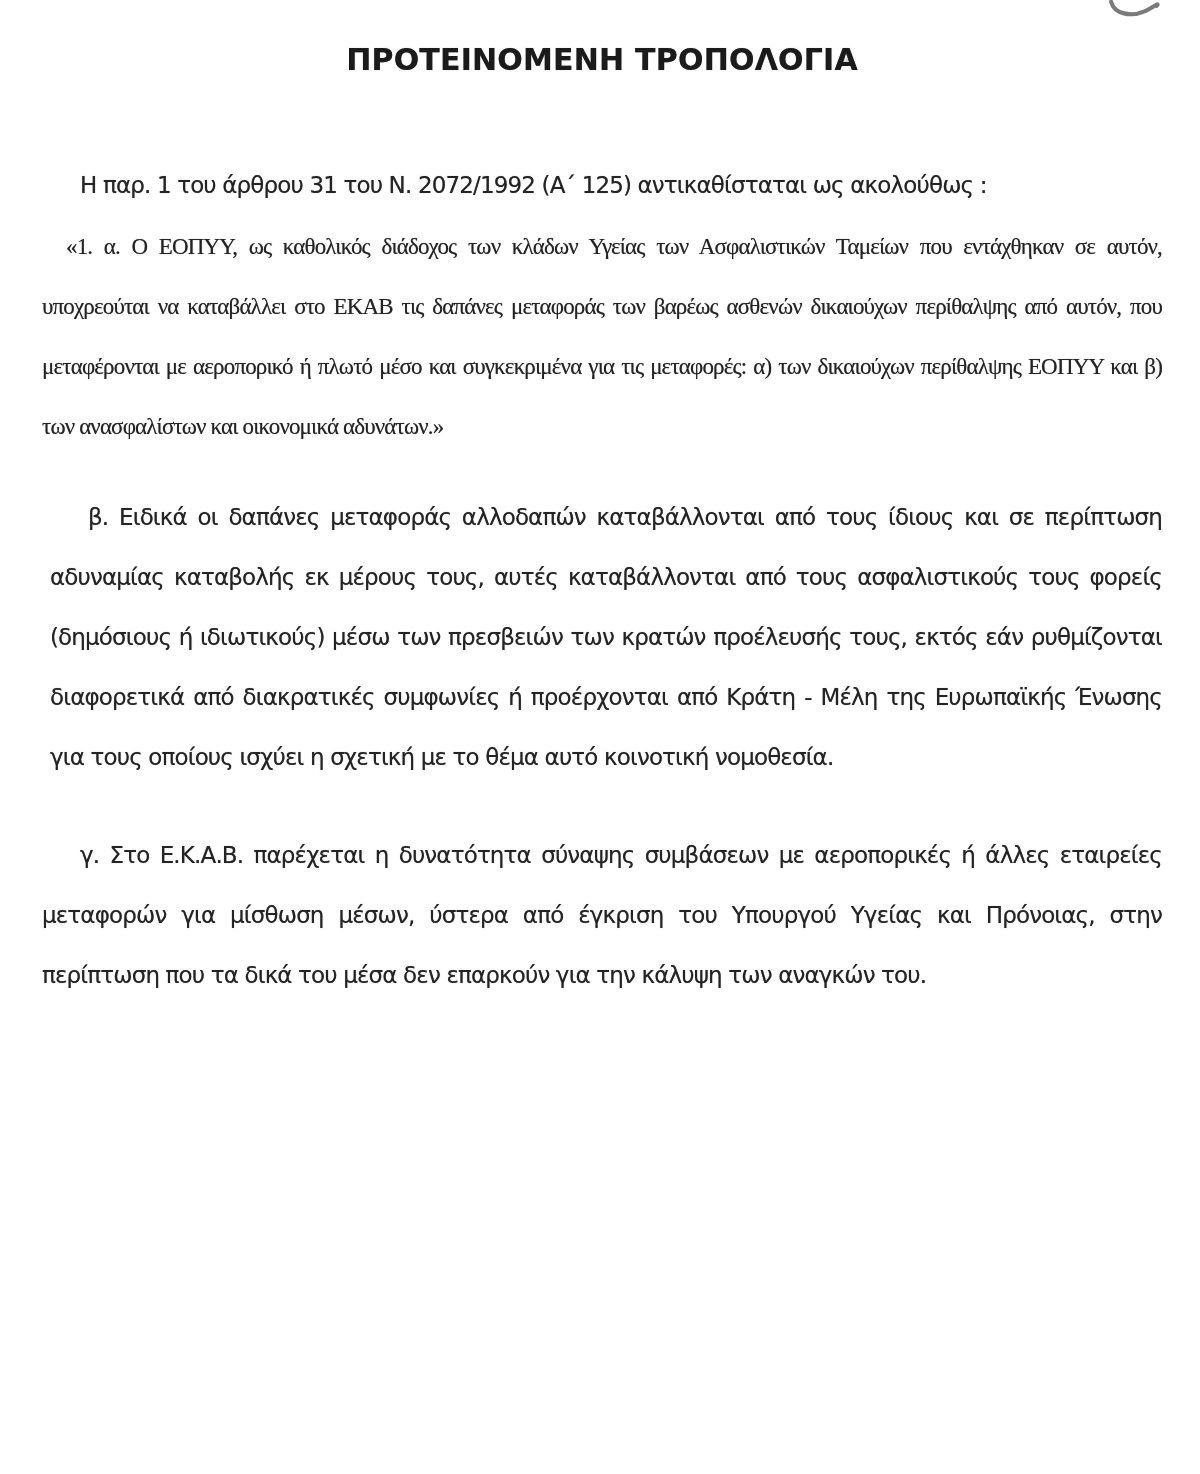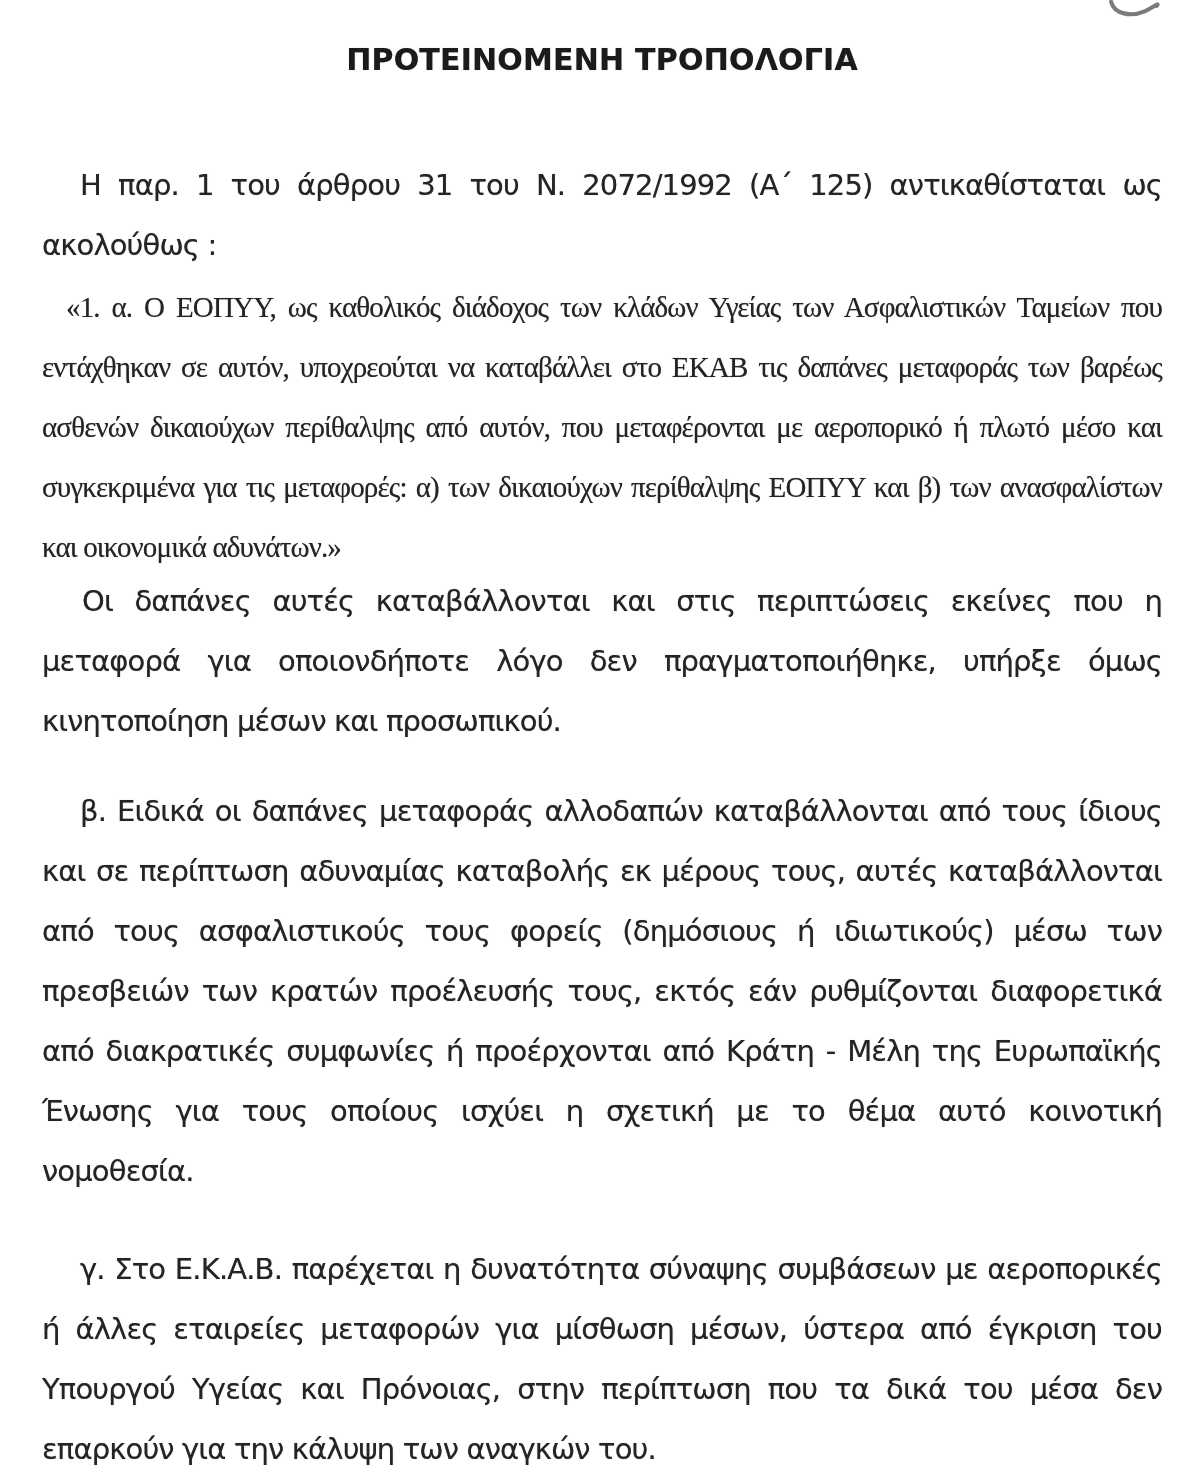--- a/index.html
+++ b/index.html
@@ -24,31 +24,31 @@
     padding-top: 42px;
     text-align: center;
     font-size: 30px;
     font-weight: 700;
     letter-spacing: 0.2px;
     color: #1b1b1b;
     text-shadow: 0 0 0.7px rgba(20,20,20,.6);
   }
   .para {
     margin: 0;
-    font-size: 29px;
+    font-size: 23px;
     line-height: 60px;
     letter-spacing: -0.85px;
     text-align: justify;
     color: #242424;
     text-shadow: 0 0 0.8px rgba(30,30,30,.55);
   }
   .p1 { margin-top: 78px;  text-indent: 38px; }
   .p2 { margin-top: 2px;   text-indent: 24px; font-family: Liberation Serif, serif; }
   .p3 { margin-top: -6px;  text-indent: 40px; }
-  .p4 { margin-top: 30px;  text-indent: 38px; }
+  .p4 { margin-top: 30px;  text-indent: 38px; margin-left: 8px; }
   .p5 { margin-top: 38px;  text-indent: 38px; }
 
   .corner-mark {
     position: absolute;
     top: 0;
     right: 34px;
     width: 58px;
     height: 20px;
   }
   .corner-mark path {
@@ -81,20 +81,19 @@
   <div class="scan-speck"></div>
 
   <div class="doc">
 
     <h1 class="title">ΠΡΟΤΕΙΝΟΜΕΝΗ ΤΡΟΠΟΛΟΓΙΑ</h1>
 
     <p class="para p1">Η παρ. 1 του άρθρου 31 του Ν. 2072/1992 (Α´ 125) αντικαθίσταται ως ακολούθως :</p>
 
     <p class="para p2">«1. α. Ο ΕΟΠΥΥ, ως καθολικός διάδοχος των κλάδων Υγείας των Ασφαλιστικών Ταμείων που εντάχθηκαν σε αυτόν, υποχρεούται να καταβάλλει στο ΕΚΑΒ τις δαπάνες μεταφοράς των βαρέως ασθενών δικαιούχων περίθαλψης από αυτόν, που μεταφέρονται με αεροπορικό ή πλωτό μέσο και συγκεκριμένα για τις μεταφορές: α) των δικαιούχων περίθαλψης ΕΟΠΥΥ και β) των ανασφαλίστων και οικονομικά αδυνάτων.»</p>
 
-    <p class="para p3">Οι δαπάνες αυτές καταβάλλονται και στις περιπτώσεις εκείνες που η μεταφορά για οποιονδήποτε λόγο δεν πραγματοποιήθηκε, υπήρξε όμως κινητοποίηση μέσων και προσωπικού.</p>
 
     <p class="para p4">β. Ειδικά οι δαπάνες μεταφοράς αλλοδαπών καταβάλλονται από τους ίδιους και σε περίπτωση αδυναμίας καταβολής εκ μέρους τους, αυτές καταβάλλονται από τους ασφαλιστικούς τους φορείς (δημόσιους ή ιδιωτικούς) μέσω των πρεσβειών των κρατών προέλευσής τους, εκτός εάν ρυθμίζονται διαφορετικά από διακρατικές συμφωνίες ή προέρχονται από Κράτη - Μέλη της Ευρωπαϊκής Ένωσης για τους οποίους ισχύει η σχετική με το θέμα αυτό κοινοτική νομοθεσία.</p>
 
     <p class="para p5">γ. Στο Ε.Κ.Α.Β. παρέχεται η δυνατότητα σύναψης συμβάσεων με αεροπορικές ή άλλες εταιρείες μεταφορών για μίσθωση μέσων, ύστερα από έγκριση του Υπουργού Υγείας και Πρόνοιας, στην περίπτωση που τα δικά του μέσα δεν επαρκούν για την κάλυψη των αναγκών του.</p>
 
   </div>
 </div>
 
 </body></html>

